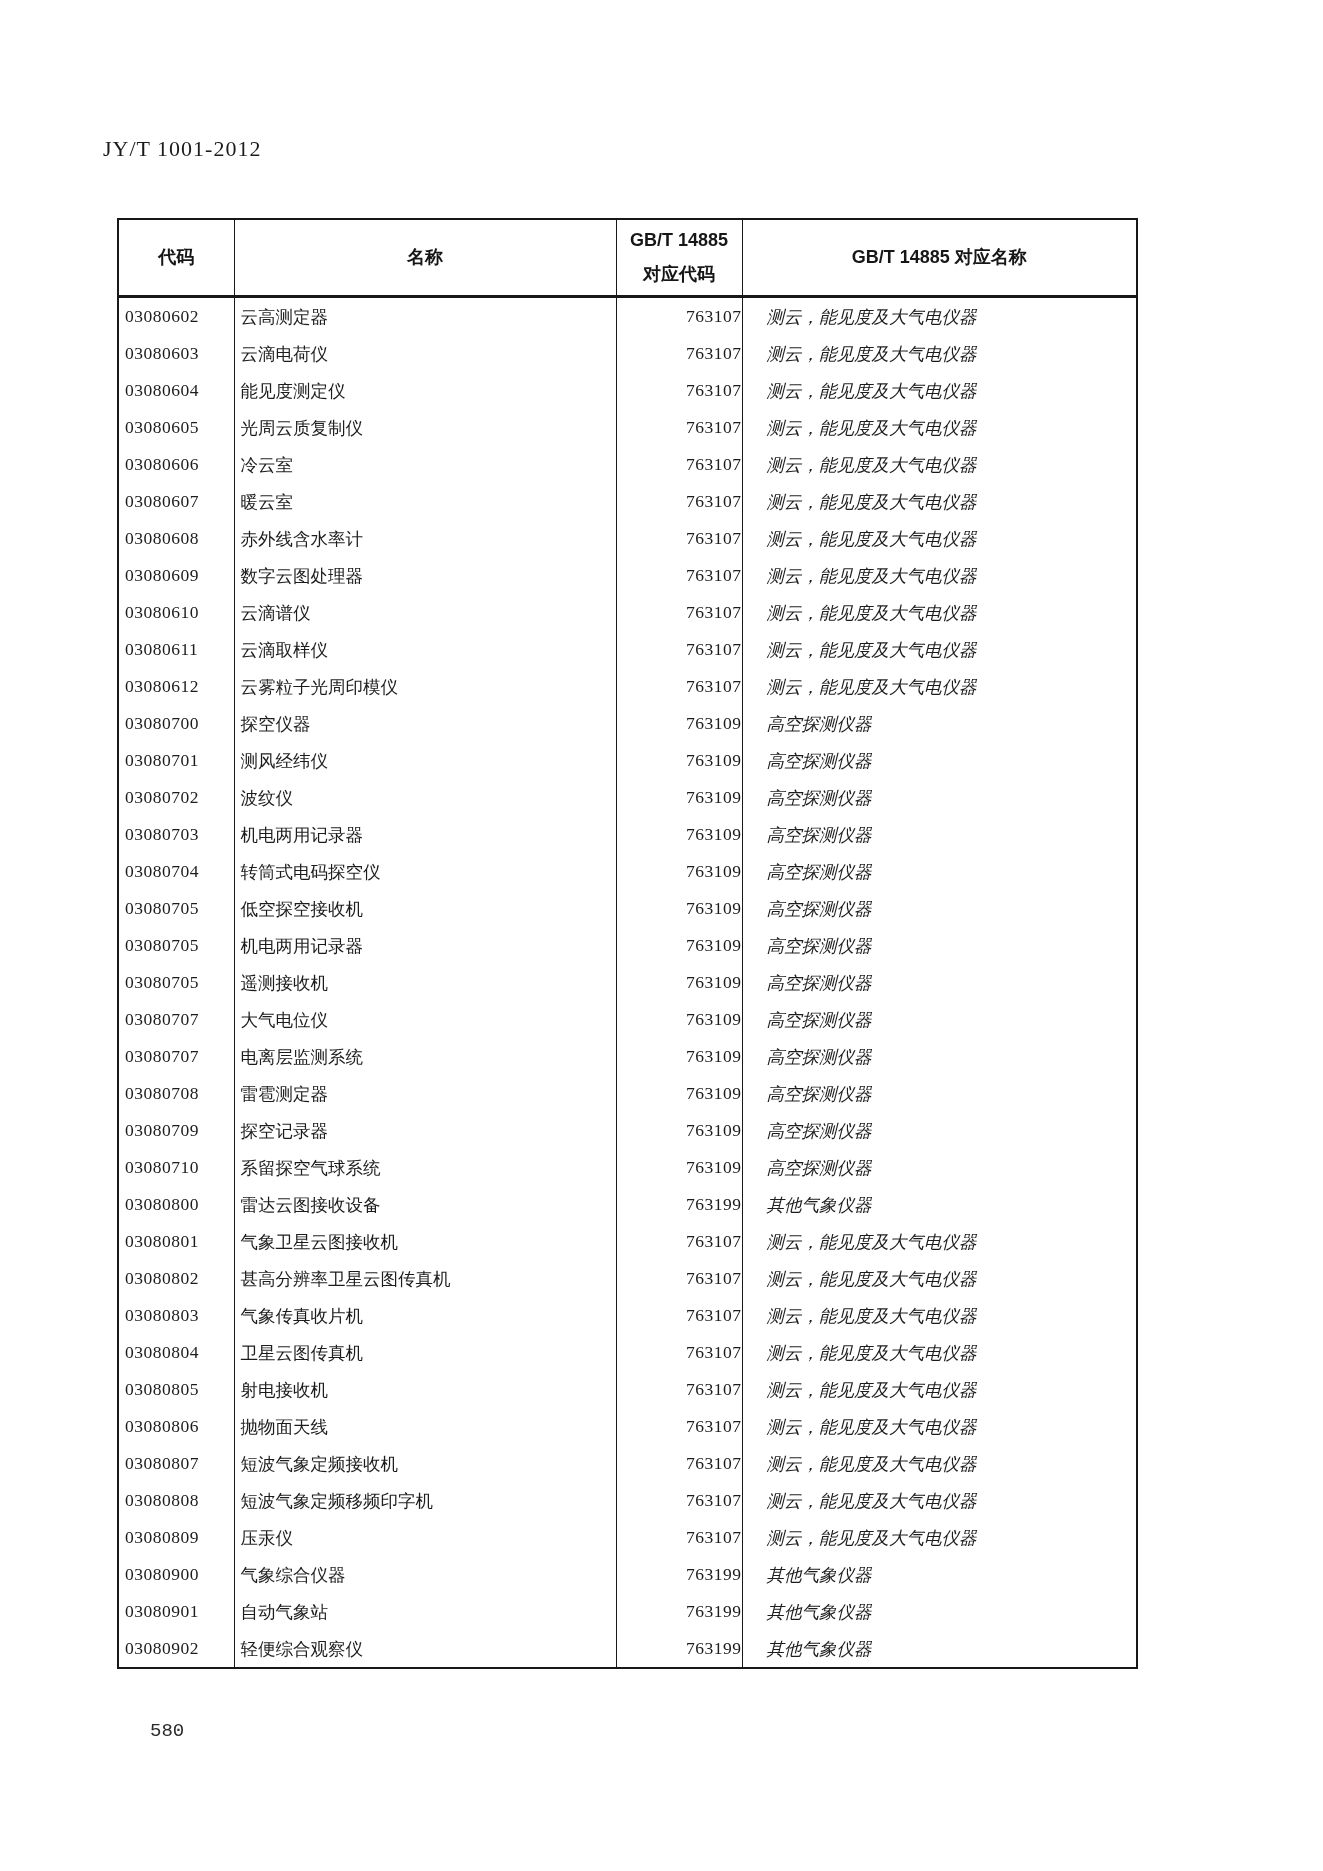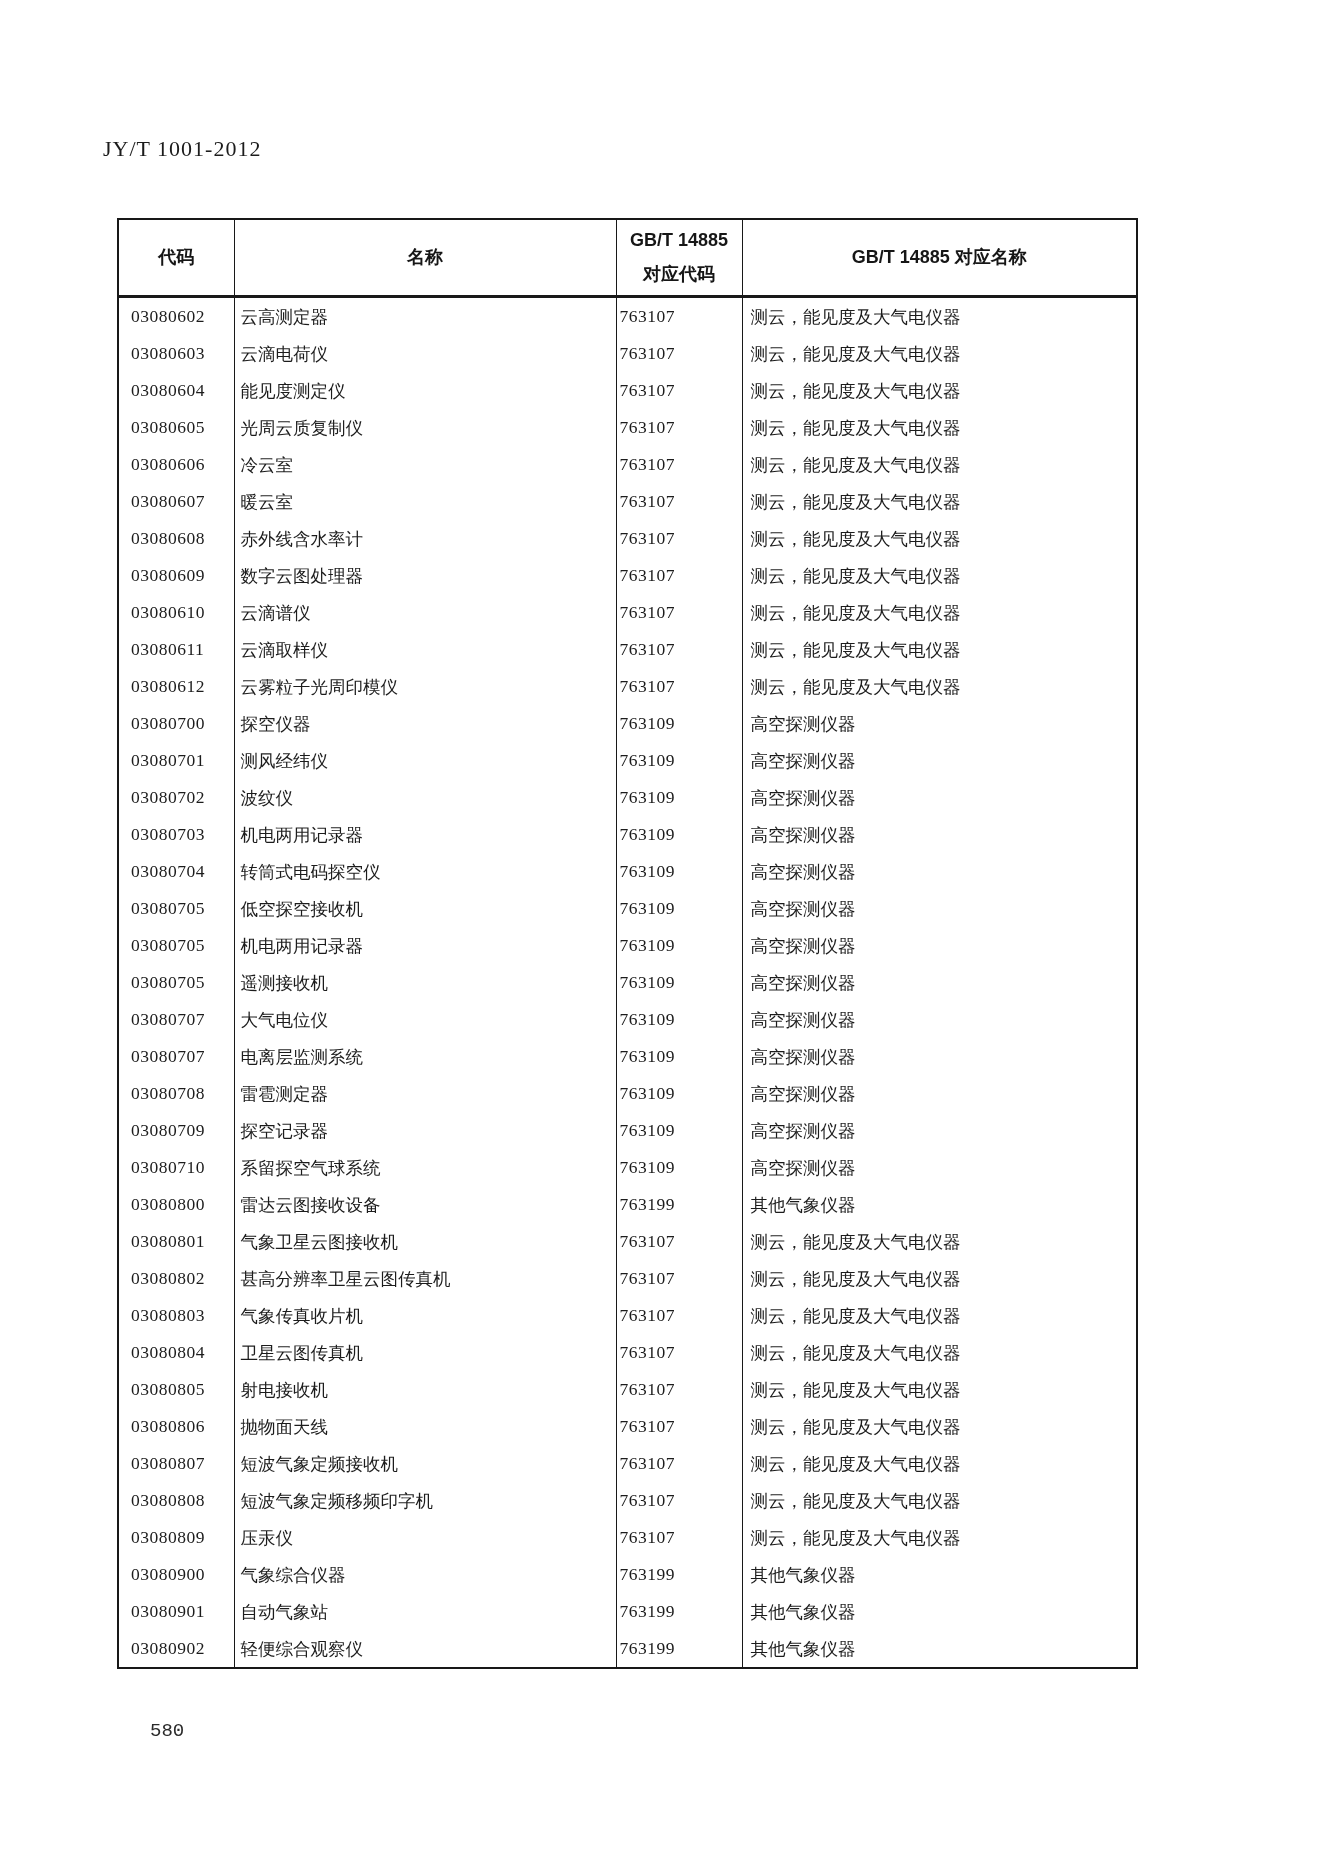--- a/index.html
+++ b/index.html
@@ -59,24 +59,24 @@
     vertical-align: middle;
     border-left: 1px solid #181818;
     border-right: 1px solid #181818;
     border-top: none;
     border-bottom: none;
     padding: 0 0 0 6px;
     white-space: nowrap;
     overflow: hidden;
     color: #1c1c1c;
   }
-  table.mapping td.c0 { padding-left: 12px; letter-spacing: 0.5px; }
+  table.mapping td.c0 { padding-left: 6px; letter-spacing: 0.5px; }
   table.mapping td.c1 { }
-  table.mapping td.c2 { padding-left: 3px; letter-spacing: 0.5px; }
-  table.mapping td.c3 { padding-left: 8px; }
+  table.mapping td.c2 { padding-left: 11px; letter-spacing: 0.5px; text-align: right; }
+  table.mapping td.c3 { padding-left: 24px; font-style: italic; }
   .page-number {
     position: absolute;
     left: 150px;
     top: 1720px;
     font-size: 19px;
     color: #2a2a2a;
     font-family: Liberation Mono, monospace;
   }
 </style>
 </head>

